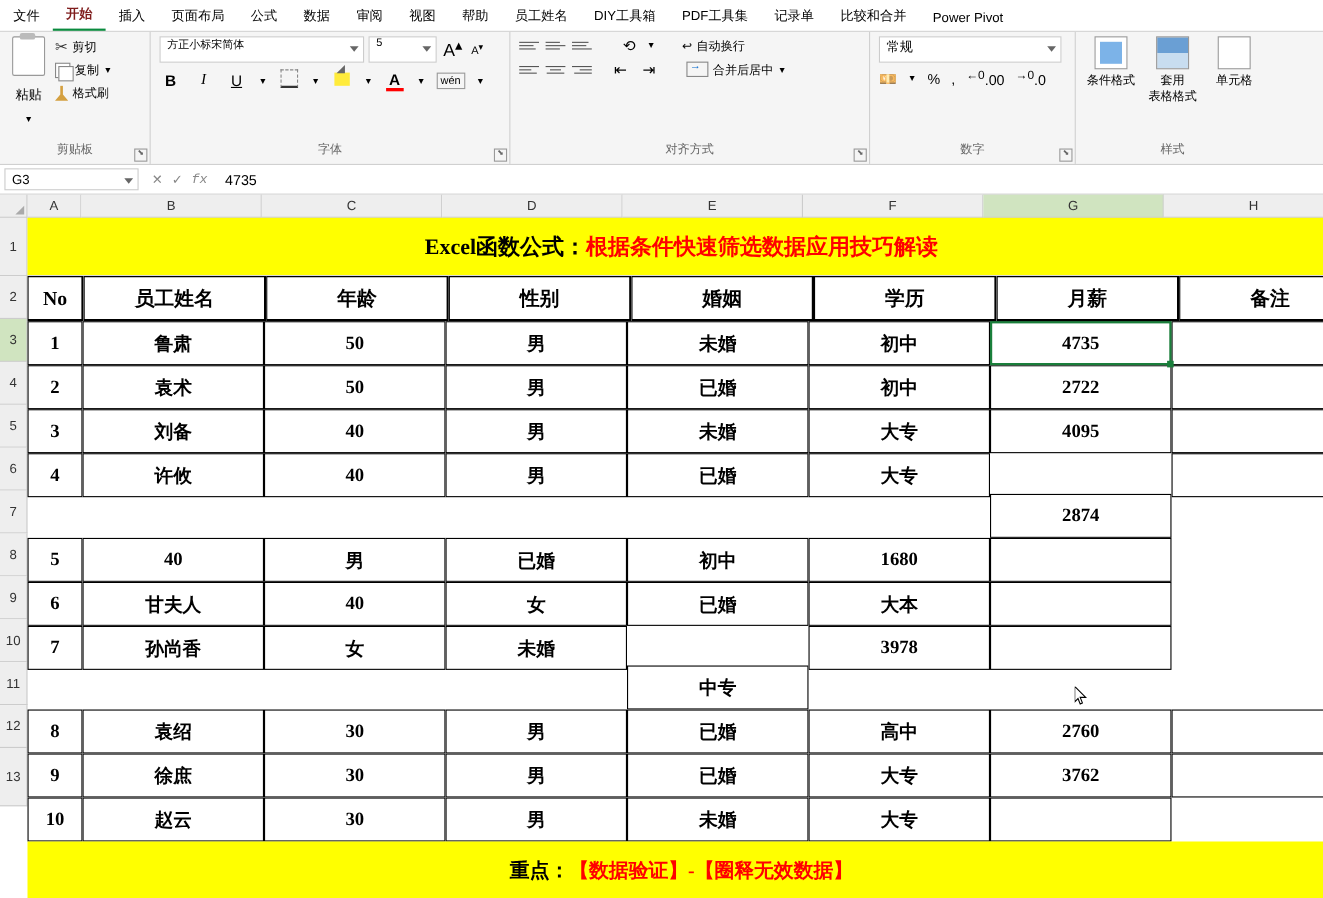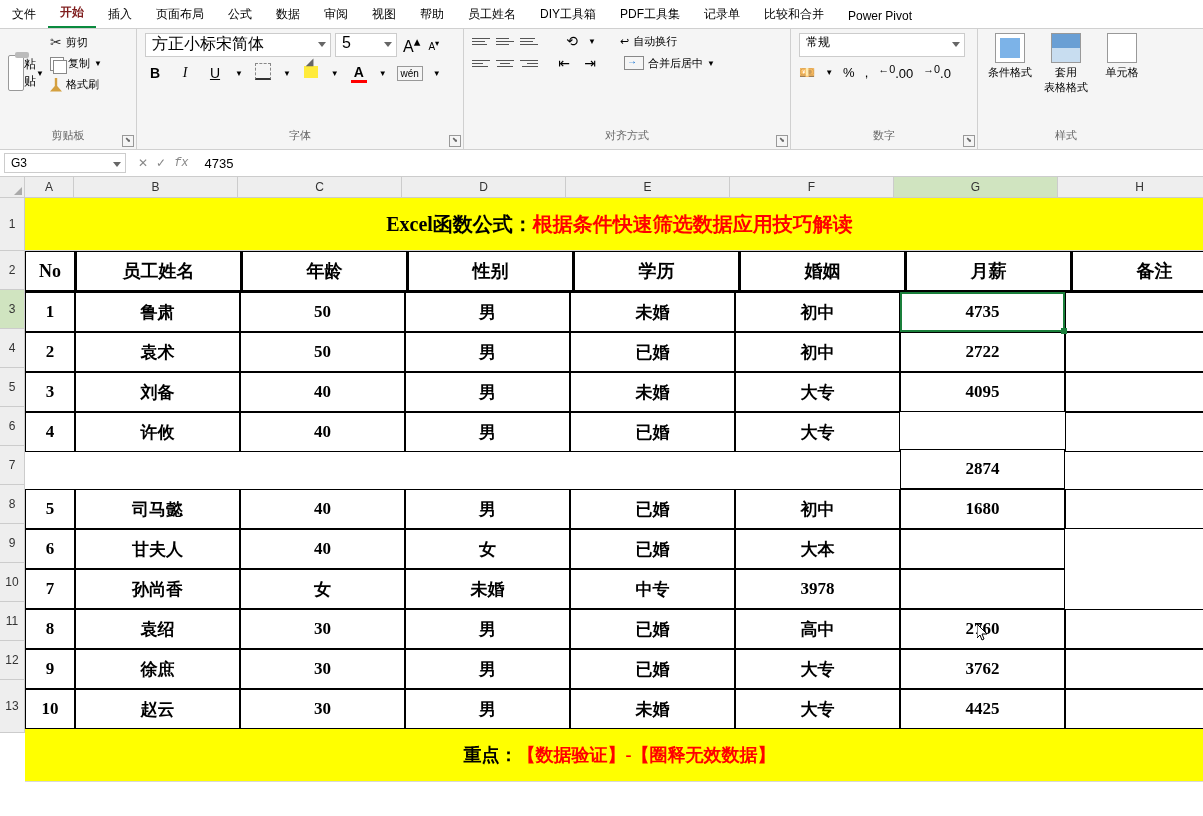--- a/index.html
+++ b/index.html
@@ -4,32 +4,32 @@
 <style>
 body { margin:0; font-family:"Microsoft YaHei",SimSun,sans-serif; font-size:12px; background:#fff; user-select:none; overflow:hidden; }
 .menubar { display:flex; background:#fff; border-bottom:1px solid #d0d0d0; height:28px; align-items:flex-end; }
 .menu-item { padding:5px 12px; cursor:pointer; }
 .menu-item.active { color:#7f1d1d; border-bottom:2px solid #0a8a3e; font-weight:bold; }
 .ribbon { display:flex; background:#f5f5f5; border-bottom:1px solid #d0d0d0; height:120px; }
 .ribbon-group { border-right:1px solid #d0d0d0; padding:4px 8px; display:flex; flex-direction:column; justify-content:space-between; position:relative; }
 .ribbon-group-label { text-align:center; font-size:11px; color:#666; padding-bottom:2px; }
 .ribbon-body { flex:1; display:flex; align-items:flex-start; gap:6px; }
 .clipboard-body { display:flex; gap:4px; }
-.paste-big { display:flex; align-items:center; justify-content:flex-end; width:36px; height:80px; cursor:pointer; }
+.paste-big { display:flex; flex-direction:column; align-items:center; justify-content:space-between; width:36px; height:80px; cursor:pointer; }
 .paste-icon { width:28px; height:34px; border:1px solid #999; border-radius:2px; background:#fff; position:relative; }
 .paste-icon::before { content:""; position:absolute; top:-4px; left:6px; width:14px; height:6px; background:#bbb; border-radius:2px; }
 .clip-btns { display:flex; flex-direction:column; gap:4px; font-size:11px; }
 .clip-btn { display:flex; align-items:center; gap:4px; cursor:pointer; padding:1px 2px; }
 .scissors { color:#333; font-size:14px; }
 .copy-icon { display:inline-block; width:12px; height:12px; border:1px solid #888; background:#fff; position:relative; }
 .copy-icon::after { content:""; position:absolute; left:2px; top:2px; width:12px; height:12px; border:1px solid #888; background:#fff; }
 .brush-icon { display:inline-block; width:12px; height:14px; background:#d4a040; clip-path:polygon(40% 0,60% 0,60% 60%,100% 100%,0 100%,40% 60%); }
 .font-group-body { display:flex; flex-direction:column; gap:6px; width:310px; }
 .font-row1 { display:flex; gap:4px; align-items:center; }
-.font-select { border:1px solid #ccc; background:#fff; height:22px; padding:0 18px 0 6px; font-size:16px; position:relative; cursor:pointer; }
+.font-select { border:1px solid #ccc; background:#fff; height:22px; padding:0 18px 0 6px; font-size:10px; position:relative; cursor:pointer; }
 .font-name { width:160px; }
 .font-size { width:36px; text-align:left; }
 .caret { position:absolute; right:4px; top:8px; width:0; height:0; border-left:4px solid transparent; border-right:4px solid transparent; border-top:5px solid #666; }
 .aa-big { font-size:16px; padding:0 2px; cursor:pointer; }
 .aa-small { font-size:10px; padding:0 2px; cursor:pointer; }
 .font-row2 { display:flex; gap:10px; align-items:center; }
 .fbtn { width:20px; text-align:center; cursor:pointer; font-size:14px; }
 .bold { font-weight:bold; }
 .italic { font-style:italic; font-family:serif; }
 .underline { text-decoration:underline; }
@@ -302,22 +302,22 @@
           <div class="cell title-cell" style="width: 1189px; height: 52px;">
             <span class="title-black">Excel函数公式：</span>
             <span class="title-red">根据条件快速筛选数据应用技巧解读</span>
           </div>
         </div>
         <div class="drow hdr-row">
           <div class="cell" style="width: 48px; height: 38px;">No</div>
           <div class="cell" style="width: 163px; height: 38px;">员工姓名</div>
           <div class="cell" style="width: 163px; height: 38px;">年龄</div>
           <div class="cell" style="width: 163px; height: 38px;">性别</div>
+          <div class="cell" style="width: 163px; height: 38px;">婚姻</div>
           <div class="cell" style="width: 163px; height: 38px;">学历</div>
-          <div class="cell" style="width: 163px; height: 38px;">婚姻</div>
           <div class="cell" style="width: 163px; height: 38px;">月薪</div>
           <div class="cell" style="width: 163px; height: 38px;">备注</div>
         </div>
         <div class="drow data-row">
           <div class="cell no" style="width: 48px; height: 38px;">1</div>
           <div class="cell" style="width: 163px; height: 38px;">鲁肃</div>
           <div class="cell" style="width: 163px; height: 38px;">50</div>
           <div class="cell" style="width: 163px; height: 38px;">男</div>
           <div class="cell" style="width: 163px; height: 38px;">未婚</div>
           <div class="cell" style="width: 163px; height: 38px;">初中</div>
@@ -349,21 +349,20 @@
           <div class="cell" style="width: 163px; height: 38px;">许攸</div>
           <div class="cell" style="width: 163px; height: 38px;">40</div>
           <div class="cell" style="width: 163px; height: 38px;">男</div>
           <div class="cell" style="width: 163px; height: 38px;">已婚</div>
           <div class="cell" style="width: 163px; height: 38px;">大专</div>
           <div class="cell" style="width: 163px; height: 38px; margin-top: 37px;">2874</div>
           <div class="cell" style="width: 163px; height: 38px;"></div>
         </div>
         <div class="drow data-row">
           <div class="cell no" style="width: 48px; height: 38px;">5</div>
-          <div class="cell" style="width: 163px; height: 38px;">司马懿</div>
           <div class="cell" style="width: 163px; height: 38px;">40</div>
           <div class="cell" style="width: 163px; height: 38px;">男</div>
           <div class="cell" style="width: 163px; height: 38px;">已婚</div>
           <div class="cell" style="width: 163px; height: 38px;">初中</div>
           <div class="cell" style="width: 163px; height: 38px;">1680</div>
           <div class="cell" style="width: 163px; height: 38px;"></div>
         </div>
         <div class="drow data-row">
           <div class="cell no" style="width: 48px; height: 38px;">6</div>
           <div class="cell" style="width: 163px; height: 38px;">甘夫人</div>
@@ -371,21 +370,21 @@
           <div class="cell" style="width: 163px; height: 38px;">女</div>
           <div class="cell" style="width: 163px; height: 38px;">已婚</div>
           <div class="cell" style="width: 163px; height: 38px;">大本</div>
           <div class="cell" style="width: 163px; height: 38px;"></div>
         </div>
         <div class="drow data-row">
           <div class="cell no" style="width: 48px; height: 38px;">7</div>
           <div class="cell" style="width: 163px; height: 38px;">孙尚香</div>
           <div class="cell" style="width: 163px; height: 38px;">女</div>
           <div class="cell" style="width: 163px; height: 38px;">未婚</div>
-          <div class="cell" style="width: 163px; height: 38px;">中专</div>
+          <div class="cell" style="width: 163px; height: 38px; margin-top: 36px;">中专</div>
           <div class="cell" style="width: 163px; height: 38px;">3978</div>
           <div class="cell" style="width: 163px; height: 38px;"></div>
         </div>
         <div class="drow data-row">
           <div class="cell no" style="width: 48px; height: 38px;">8</div>
           <div class="cell" style="width: 163px; height: 38px;">袁绍</div>
           <div class="cell" style="width: 163px; height: 38px;">30</div>
           <div class="cell" style="width: 163px; height: 38px;">男</div>
           <div class="cell" style="width: 163px; height: 38px;">已婚</div>
           <div class="cell" style="width: 163px; height: 38px;">高中</div>
@@ -402,21 +401,20 @@
           <div class="cell" style="width: 163px; height: 38px;">3762</div>
           <div class="cell" style="width: 163px; height: 38px;"></div>
         </div>
         <div class="drow data-row">
           <div class="cell no" style="width: 48px; height: 38px;">10</div>
           <div class="cell" style="width: 163px; height: 38px;">赵云</div>
           <div class="cell" style="width: 163px; height: 38px;">30</div>
           <div class="cell" style="width: 163px; height: 38px;">男</div>
           <div class="cell" style="width: 163px; height: 38px;">未婚</div>
           <div class="cell" style="width: 163px; height: 38px;">大专</div>
-          <div class="cell" style="width: 163px; height: 38px;">4425</div>
           <div class="cell" style="width: 163px; height: 38px;"></div>
         </div>
         <div class="drow footer-row">
           <div class="cell" style="width: 1189px; height: 52px;">
             <span class="footer-black">重点：</span>
             <span class="footer-red">【数据验证】-【圈释无效数据】</span>
           </div>
         </div>
       </div>
   </div>

